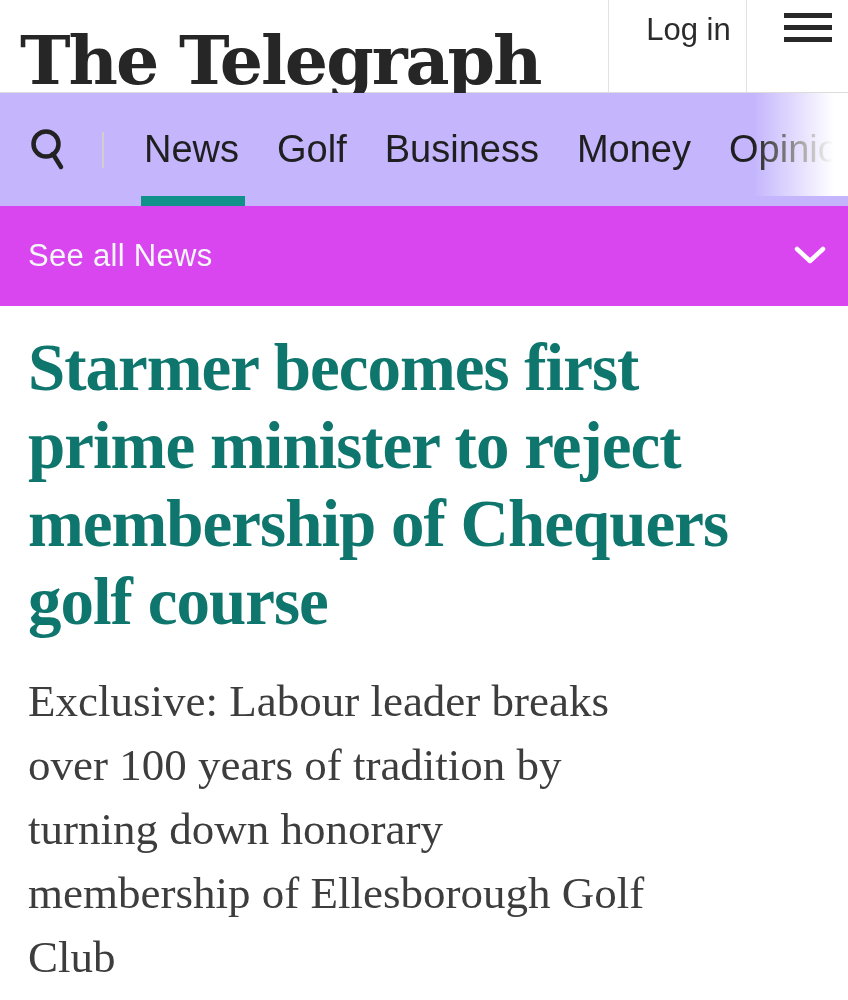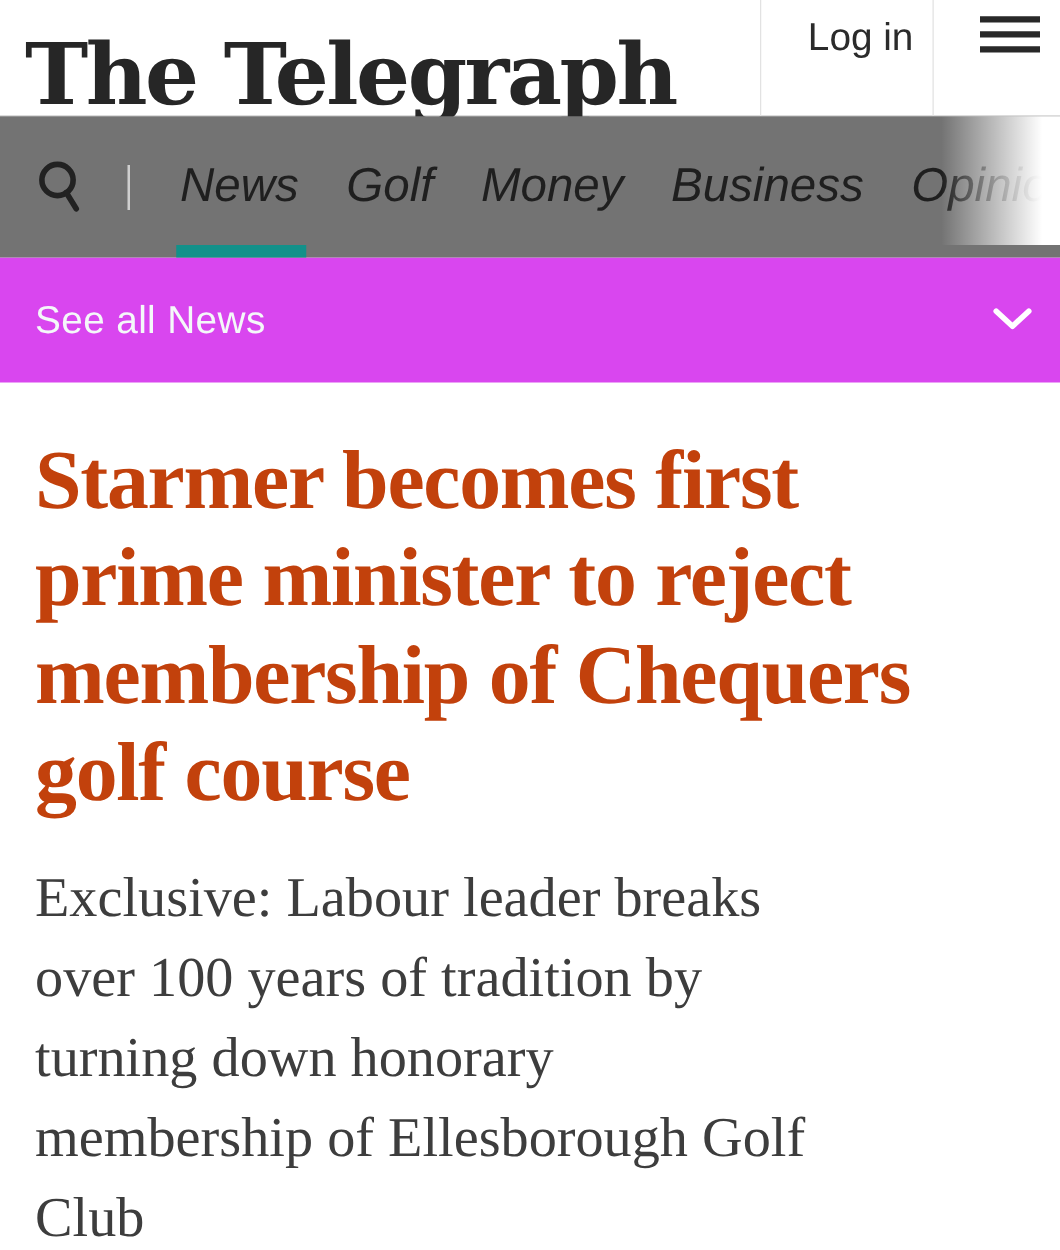--- a/index.html
+++ b/index.html
@@ -62,22 +62,21 @@
     height: 5px;
     background: #282828;
     margin-bottom: 7px;
   }
   .hamburger .bar:last-child { margin-bottom: 0; }
 
   
   .navbar {
     position: relative;
     height: 113px;
-    background: #737373;
-    font-style: italic;
+    background: #c4b5fd;
   }
   .nav-inner {
     display: flex;
     align-items: center;
     height: 100%;
     padding-left: 30px;
   }
   .search-button {
     width: 38px;
     height: 44px;
@@ -145,27 +144,27 @@
     margin-left: auto;
     width: 32px;
     height: 20px;
   }
 
   
   .article {
     padding: 0 28px;
   }
   .headline {
-    margin-top: 39px;
+    margin-top: 22px;
     font-family: "Liberation Serif", serif;
     font-weight: bold;
     font-size: 67px;
     line-height: 78px;
     letter-spacing: -1px;
-    color: #c2410c;
+    color: #0f766e;
     white-space: pre-line;
   }
   .standfirst {
     margin-top: 29px;
     font-family: "Liberation Serif", serif;
     font-weight: 400;
     font-size: 45px;
     line-height: 64px;
     color: #3d3d3d;
     white-space: pre-line;
@@ -191,22 +190,22 @@
     <div class="search-button">
       <svg width="38" height="44" viewBox="0 0 38 44" fill="none" xmlns="http://www.w3.org/2000/svg">
         <circle cx="16" cy="16" r="12.5" stroke="#222222" stroke-width="4.5"></circle>
         <line x1="23" y1="26" x2="31" y2="39" stroke="#222222" stroke-width="4.5" stroke-linecap="round"></line>
       </svg>
     </div>
     <div class="nav-sep"></div>
     <div class="nav-items">
       <div class="nav-item active">News</div>
       <div class="nav-item">Golf</div>
+      <div class="nav-item">Business</div>
       <div class="nav-item">Money</div>
-      <div class="nav-item">Business</div>
       <div class="nav-item">Opinion</div>
     </div>
   </div>
   <div class="nav-fade"></div>
 </nav>
 
 <div class="section-bar">
   <span class="section-bar-label">See all News</span>
   <span class="section-chevron">
     <svg width="32" height="20" viewBox="0 0 32 20" fill="none" xmlns="http://www.w3.org/2000/svg">

